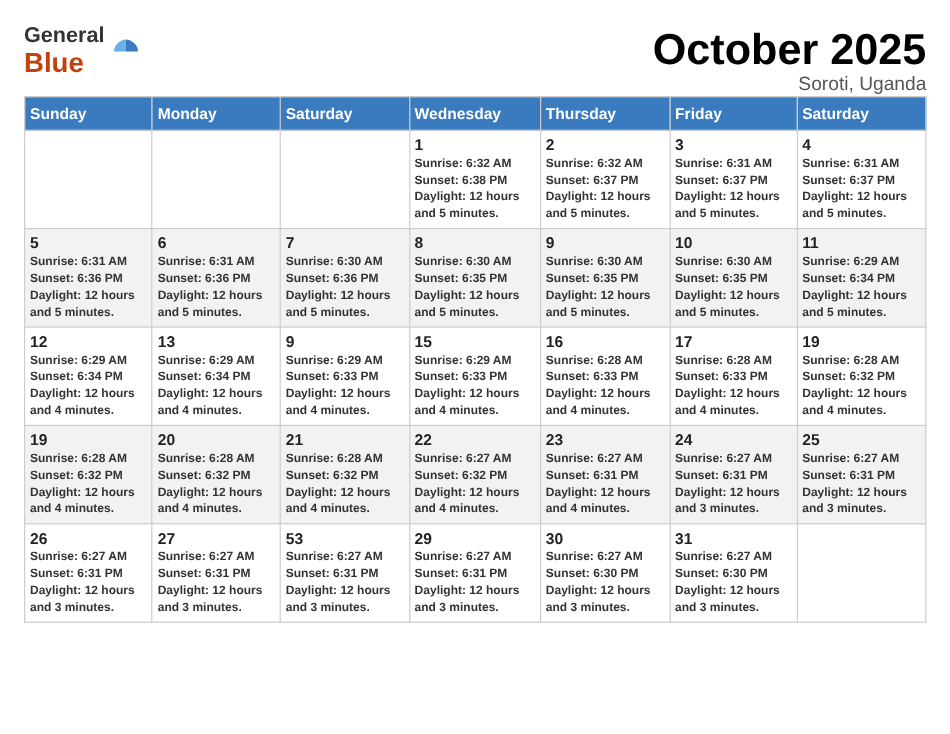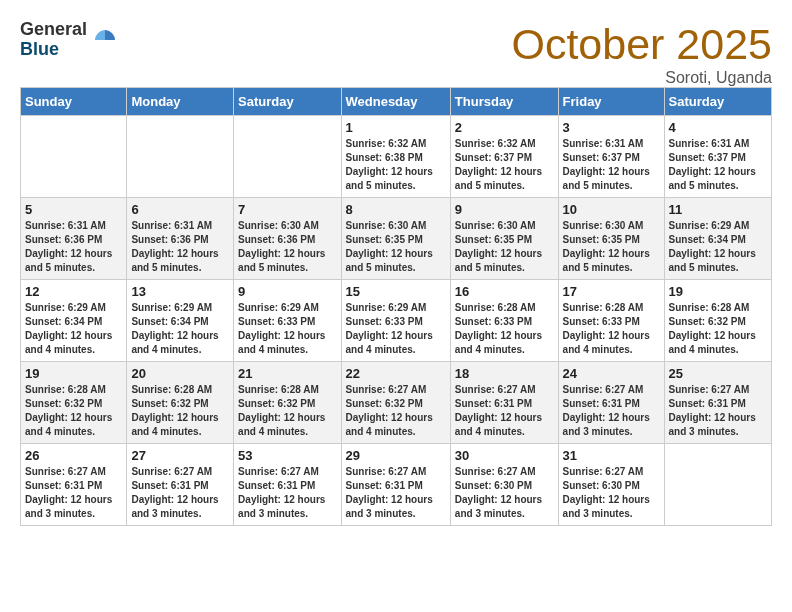--- a/index.html
+++ b/index.html
@@ -23,36 +23,36 @@
       display: flex;
       flex-direction: column;
       line-height: 1.1;
     }
     .logo-general {
       font-size: 18px;
       font-weight: bold;
       color: #333;
     }
     .logo-blue {
-      font-size: 18px;
-      font-weight: bold;
-      color: #0c4a6e;
+      font-size: 23px;
+      font-weight: bold;
+      color: #c2410c;
     }
     .logo-icon {
       width: 28px;
       height: 28px;
       margin-left: 4px;
     }
     .title-block {
       text-align: right;
     }
     .month-title {
-      font-size: 43px;
-      font-weight: normal;
-      color: #a16207;
+      font-size: 36px;
+      font-weight: bold;
+      color: #000000;
     }
     .location-title {
       font-size: 16px;
       color: #555;
     }
     table {
       width: 100%;
       border-collapse: collapse;
       font-size: 11px;
     }
@@ -266,21 +266,21 @@
 Sunset: 6:32 PM
 Daylight: 12 hours and 4 minutes.</div>
         </td>
         <td>
           <div class="day-number">22</div>
           <div class="day-info">Sunrise: 6:27 AM
 Sunset: 6:32 PM
 Daylight: 12 hours and 4 minutes.</div>
         </td>
         <td>
-          <div class="day-number">18</div>
+          <div class="day-number">23</div>
           <div class="day-info">Sunrise: 6:27 AM
 Sunset: 6:31 PM
 Daylight: 12 hours and 4 minutes.</div>
         </td>
         <td>
           <div class="day-number">24</div>
           <div class="day-info">Sunrise: 6:27 AM
 Sunset: 6:31 PM
 Daylight: 12 hours and 3 minutes.</div>
         </td>

